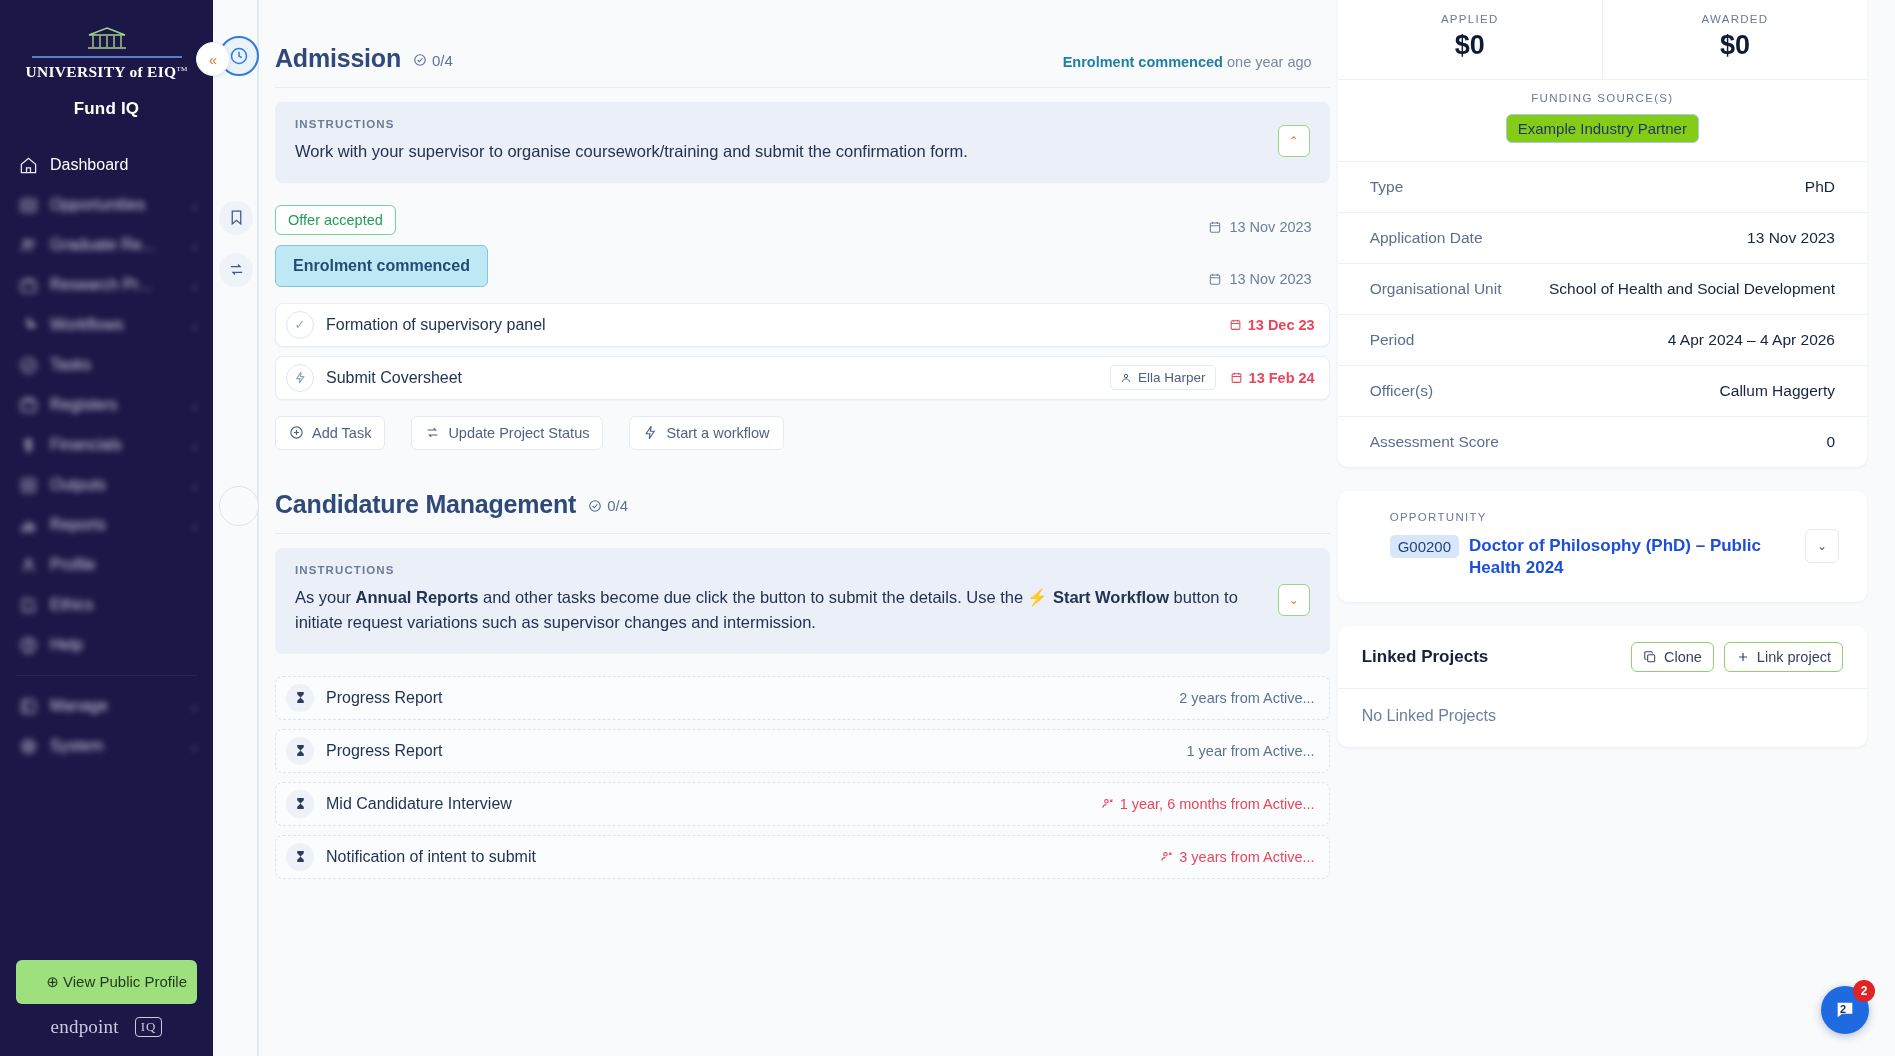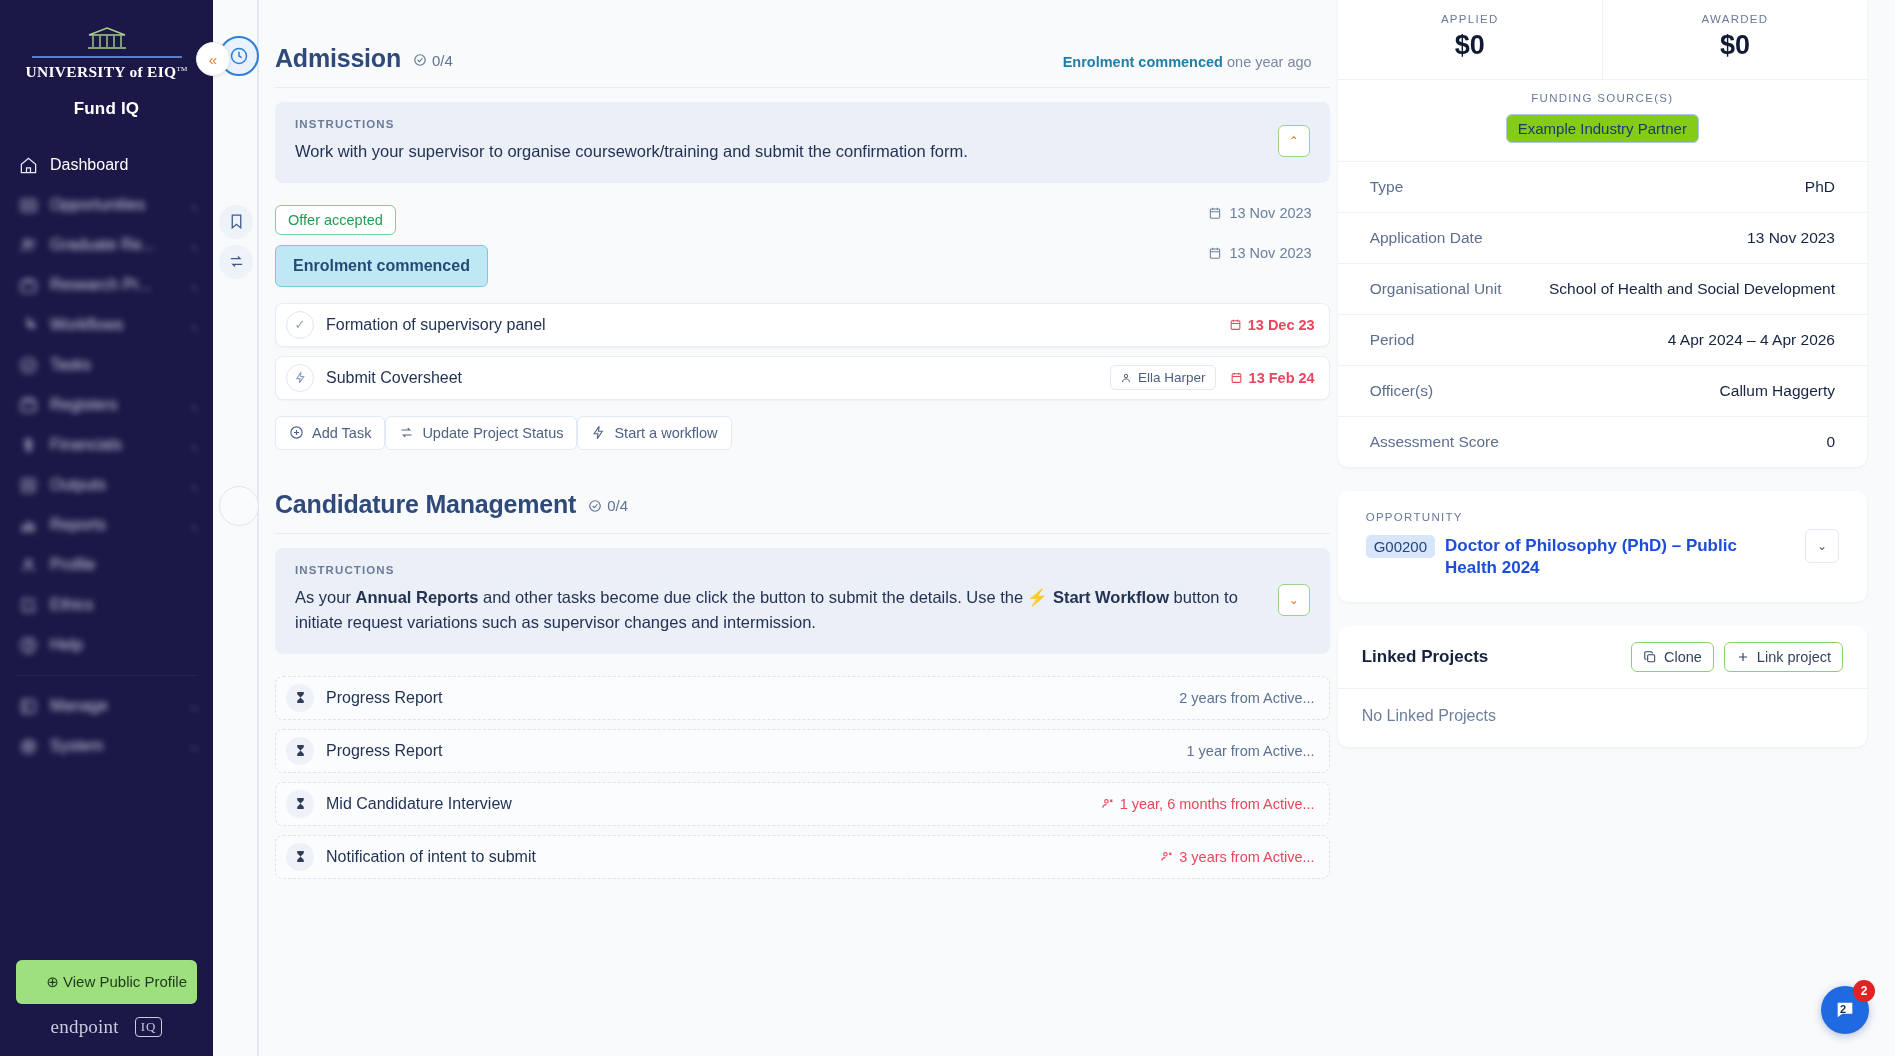--- a/index.html
+++ b/index.html
@@ -114,21 +114,21 @@
   .ins-body b { font-weight: 700; }
   .ins-text { flex: 1; }
   .ins-toggle {
     width: 32px; height: 32px; flex-shrink: 0;
     border: 1px solid #9cd48a; border-radius: 6px; background: #fff;
     display: flex; align-items: center; justify-content: center;
     color: #e07b28; font-size: 12px; cursor: pointer;
   }
 
   
-  .badge-row { display: flex; align-items: flex-start; margin-left: 18px; position: relative; }
+  .badge-row { display: flex; align-items: flex-end; margin-left: 18px; position: relative; }
   .badge-row .mini-node {
     position: absolute; left: -56px;
     width: 34px; height: 34px; border-radius: 50%;
     background: #eef3fa; display: flex; align-items: center; justify-content: center;
     color: #41598a;
   }
   .pill {
     font-size: 14.5px; padding: 6px 12px; border-radius: 6px;
     border: 1px solid transparent; white-space: nowrap;
   }
@@ -161,21 +161,21 @@
   .task .tright { margin-left: auto; display: flex; align-items: center; gap: 14px; }
   .assignee {
     border: 1px solid #e2e9f3; border-radius: 5px;
     padding: 4px 9px; font-size: 13.5px; color: #4c5f7d;
     display: flex; align-items: center; gap: 6px;
   }
   .due { font-size: 14.5px; font-weight: 700; color: #e8465c; display: flex; align-items: center; gap: 6px; }
   .due.soft { font-weight: 400; color: #5d7192; }
   .due.red-soft { font-weight: 400; color: #e8465c; }
 
-  .act-row { display: flex; gap: 0; margin: 16px 0 0 18px; }
+  .act-row { display: flex; gap: 26px; margin: 16px 0 0 18px; }
   .act-btn {
     border: 1px solid #e3eaf3; background: #fff; border-radius: 6px;
     padding: 8px 13px; font-size: 14.5px; color: #4e6285;
     display: flex; align-items: center; gap: 8px; cursor: pointer;
   }
 
   
   .right { width: 567px; padding: 0 28px 0 8px; }
   .card {
     background: #fff; border-radius: 10px;
@@ -194,21 +194,21 @@
     background: #84cc16; color: #1f3a66;
     border: 1px solid #a9c6ef; border-radius: 6px;
     font-size: 15px; padding: 5px 11px;
   }
   .kv { display: flex; align-items: center; padding: 16px 32px; border-top: 1px solid #eef2f7; }
   .kv:first-child { border-top: none; }
   .kv .k { font-size: 15.5px; color: #5d6f90; }
   .kv .v { margin-left: auto; font-size: 15.5px; color: #172440; text-align: right; }
 
   .opp { padding: 20px 28px 22px; display: flex; align-items: flex-start; }
-  .opp-left { flex: 1; }
+  .opp-left { flex: 1; margin-left: 24px; }
   .opp-lab { font-size: 11.5px; letter-spacing: 1.3px; color: #69799a; }
   .opp-main { display: flex; align-items: flex-start; gap: 10px; margin-top: 12px; }
   .opp-code {
     background: #d7e6fb; color: #22457a; border-radius: 5px;
     font-size: 15px; padding: 3px 8px; white-space: nowrap;
   }
   .opp-title { font-size: 17px; font-weight: 700; color: #1d4ed8; line-height: 1.32; max-width: 330px;}
   .opp-chev {
     width: 34px; height: 34px; border: 1px solid #e4eaf3; border-radius: 6px;
     display: flex; align-items: center; justify-content: center;

